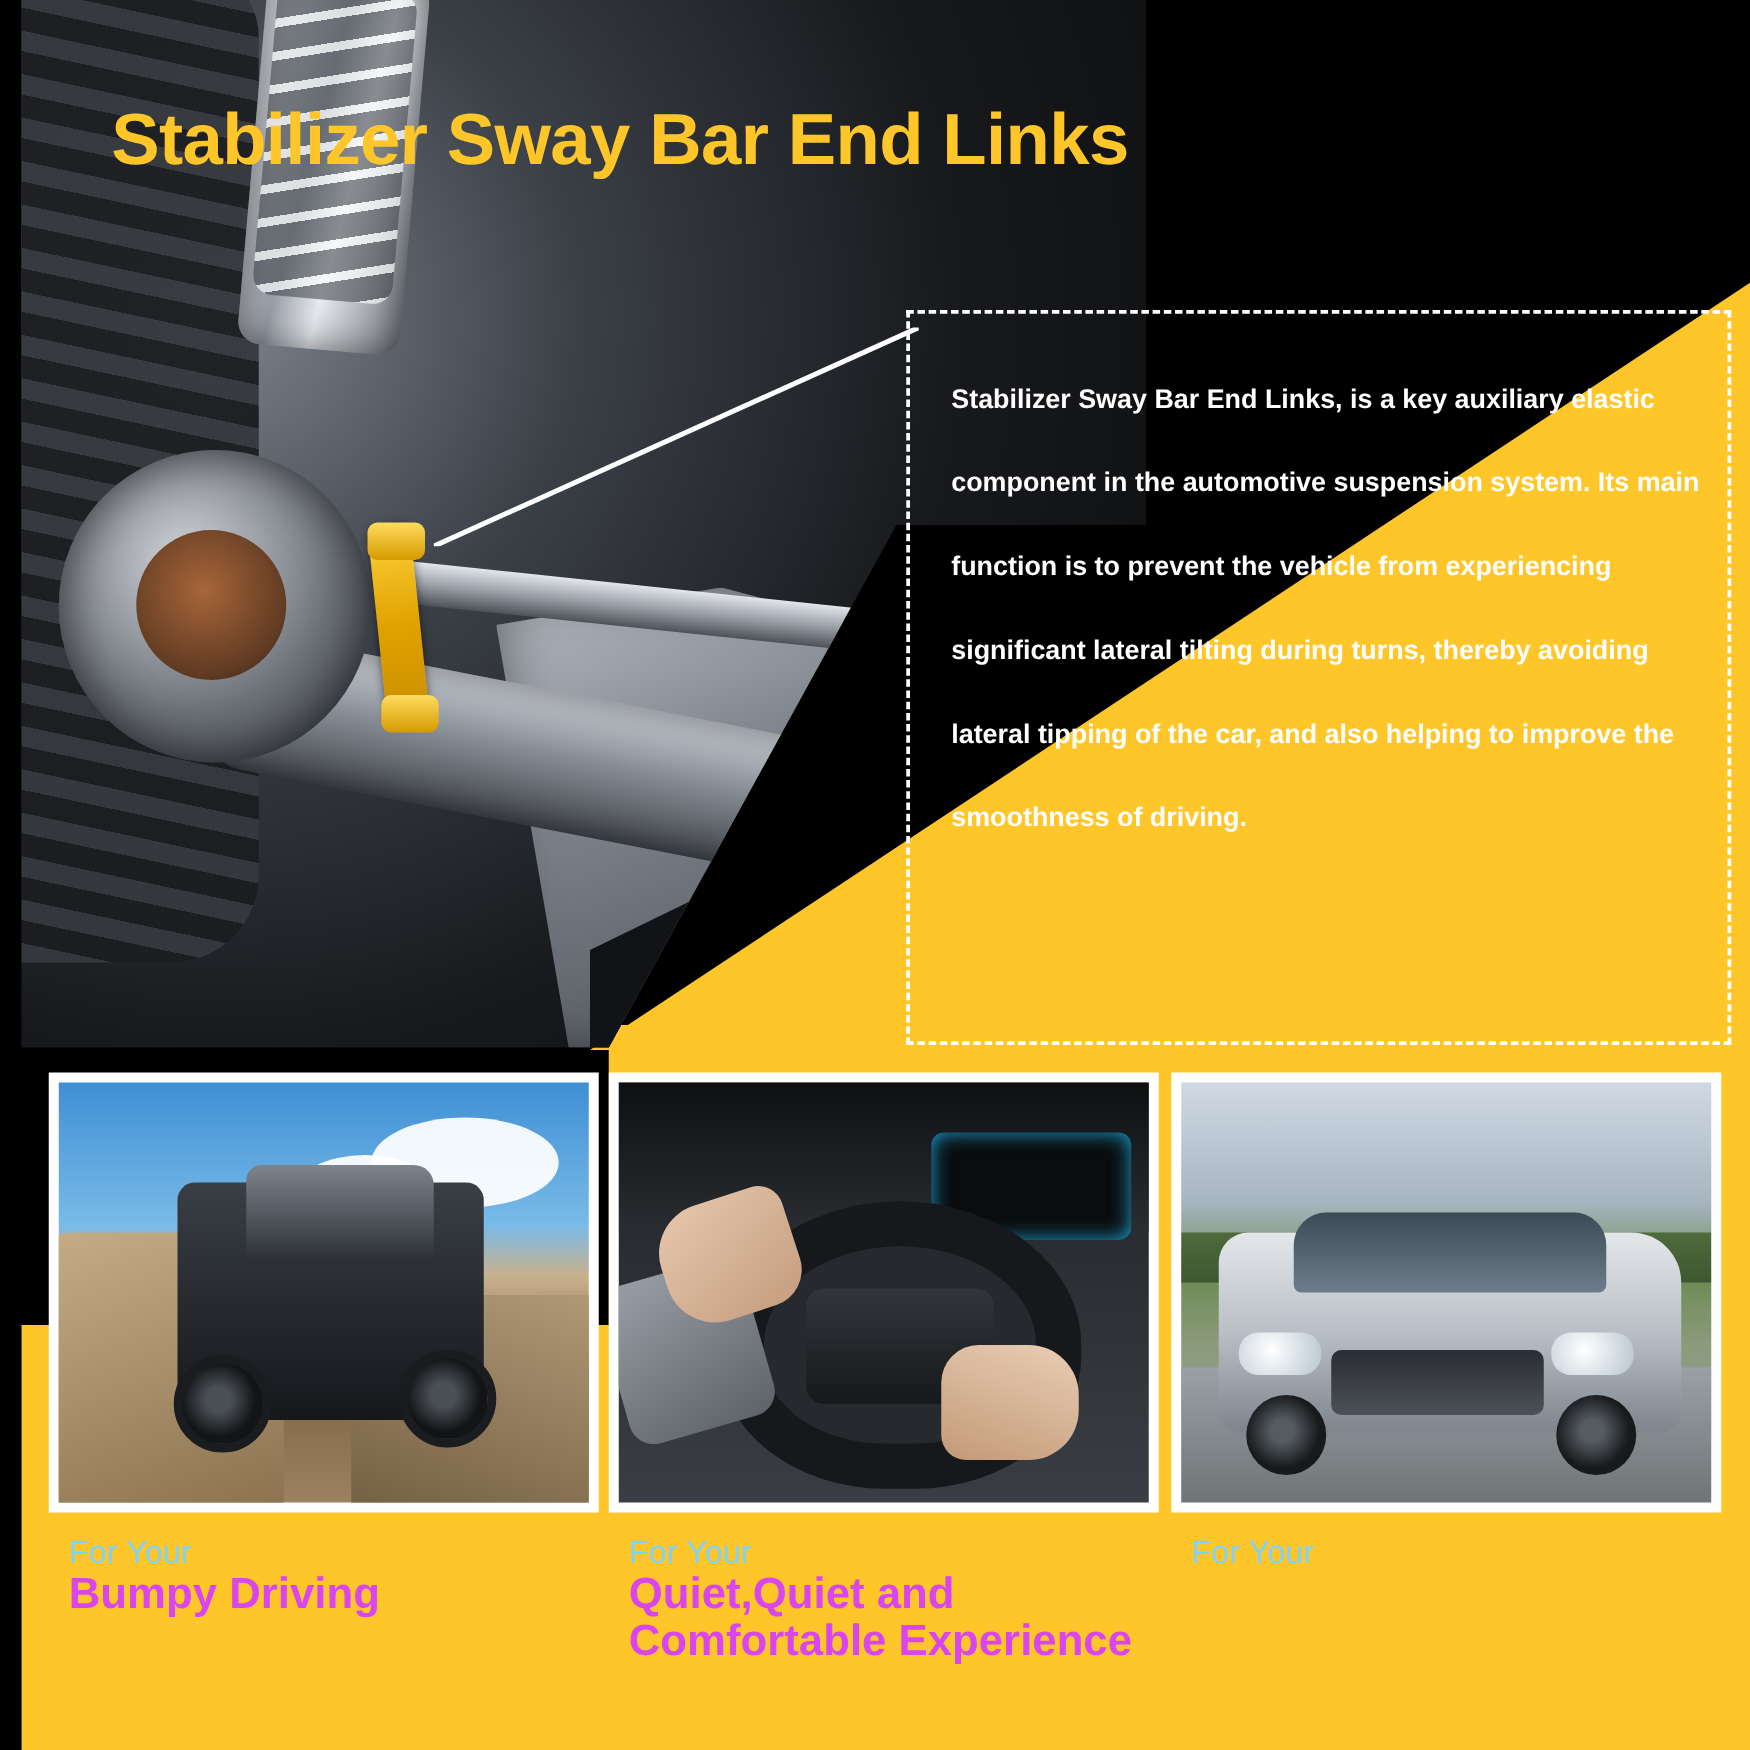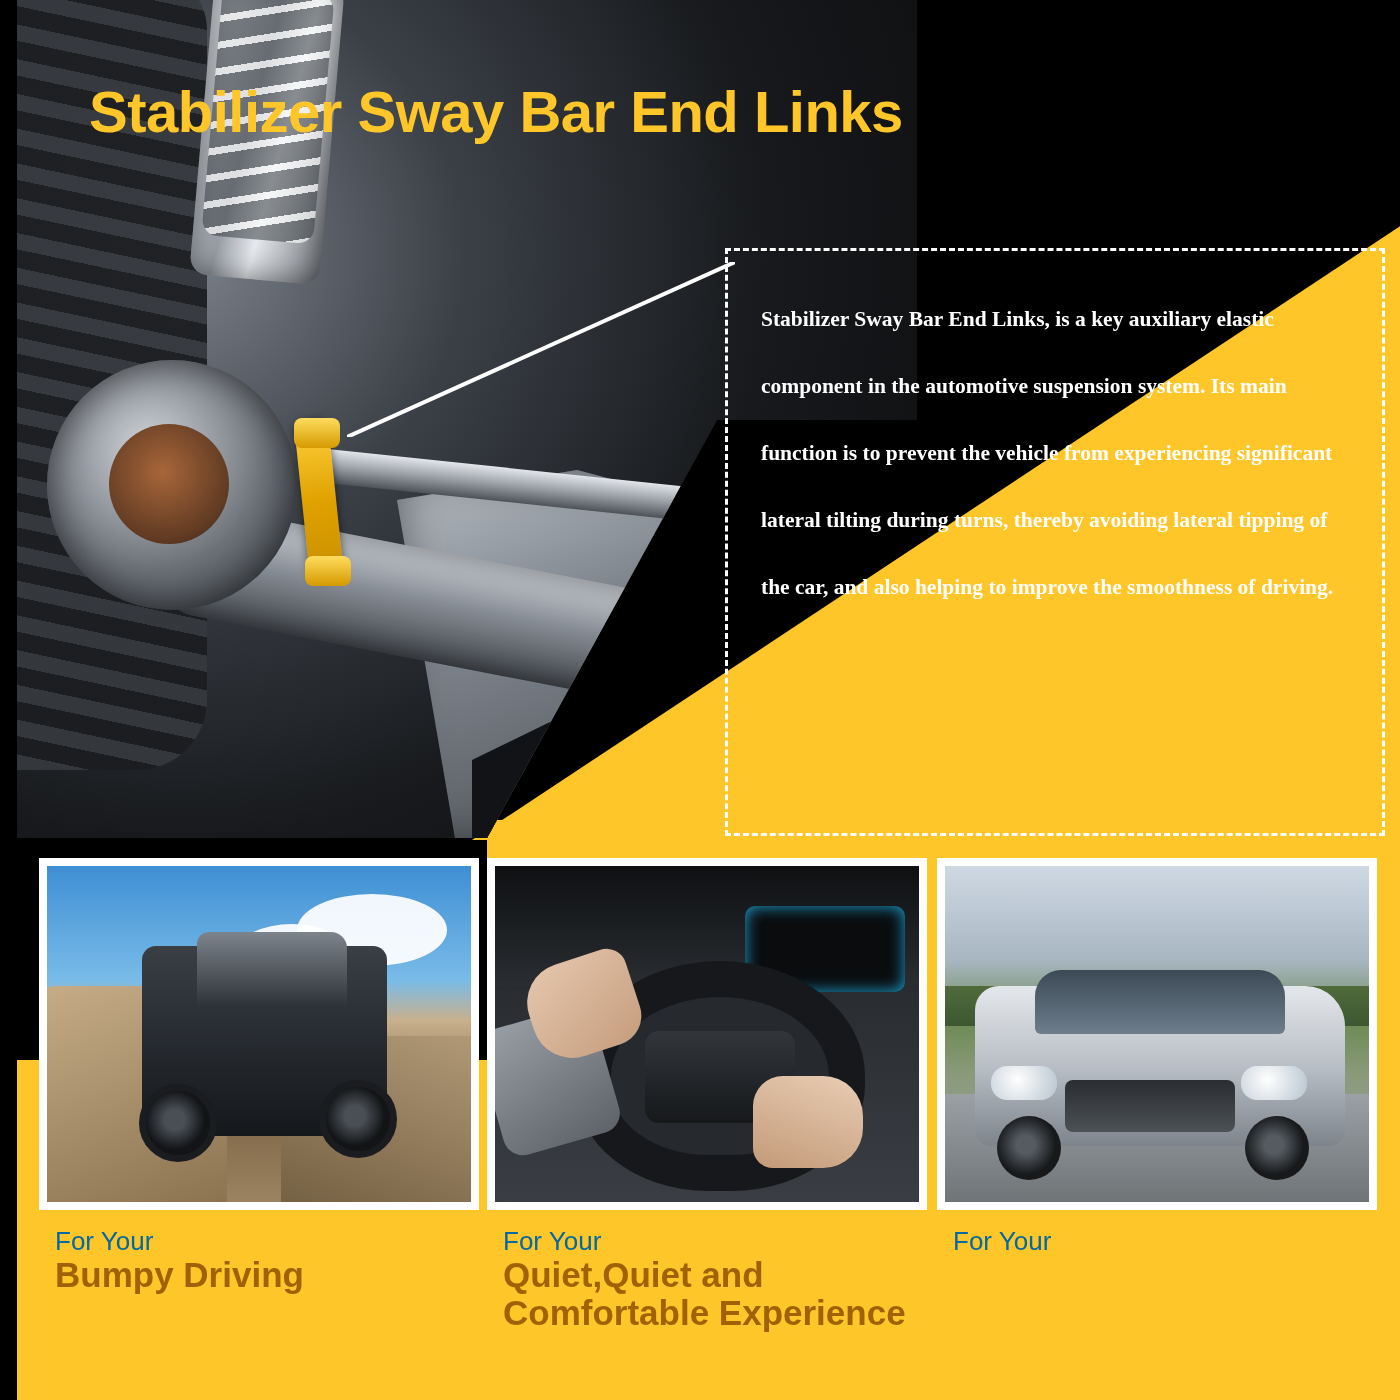--- a/index.html
+++ b/index.html
@@ -237,21 +237,21 @@
   }
   .desc-text {
     position: absolute;
     left: 744px;
     top: 286px;
     width: 600px;
     color: #ffffff;
     font-size: 21.5px;
     font-weight: bold;
     line-height: 67px;
-    font-family: Liberation Serif, serif;
+    font-family: Liberation Sans, sans-serif;
   }
 
   
   .cards {
     position: absolute;
     left: 0; top: 858px;
     width: 1400px;
     height: 542px;
   }
   .card {
@@ -317,28 +317,28 @@
   .p3-w1, .p3-w2 { position: absolute; top: 250px; width: 64px; height: 64px; border-radius: 50%; background: radial-gradient(circle at 45% 45%, #555b61 18%, #17191b 60%); }
   .p3-w1 { left: 52px; }
   .p3-w2 { left: 300px; }
 
   .card-caption {
     padding-left: 16px;
     padding-top: 16px;
   }
   .cap-small {
     font-size: 26px;
-    color: #0369a1;
+    color: #7dd3fc;
     font-weight: normal;
     line-height: 30px;
     font-family: "Liberation Sans", sans-serif;
   }
   .cap-big {
     font-size: 35px;
-    color: #a16207;
+    color: #d946ef;
     font-weight: bold;
     line-height: 38px;
     font-family: "Liberation Sans", sans-serif;
   }
 </style>
 </head>
 <body>
 
 <div class="page">
 

